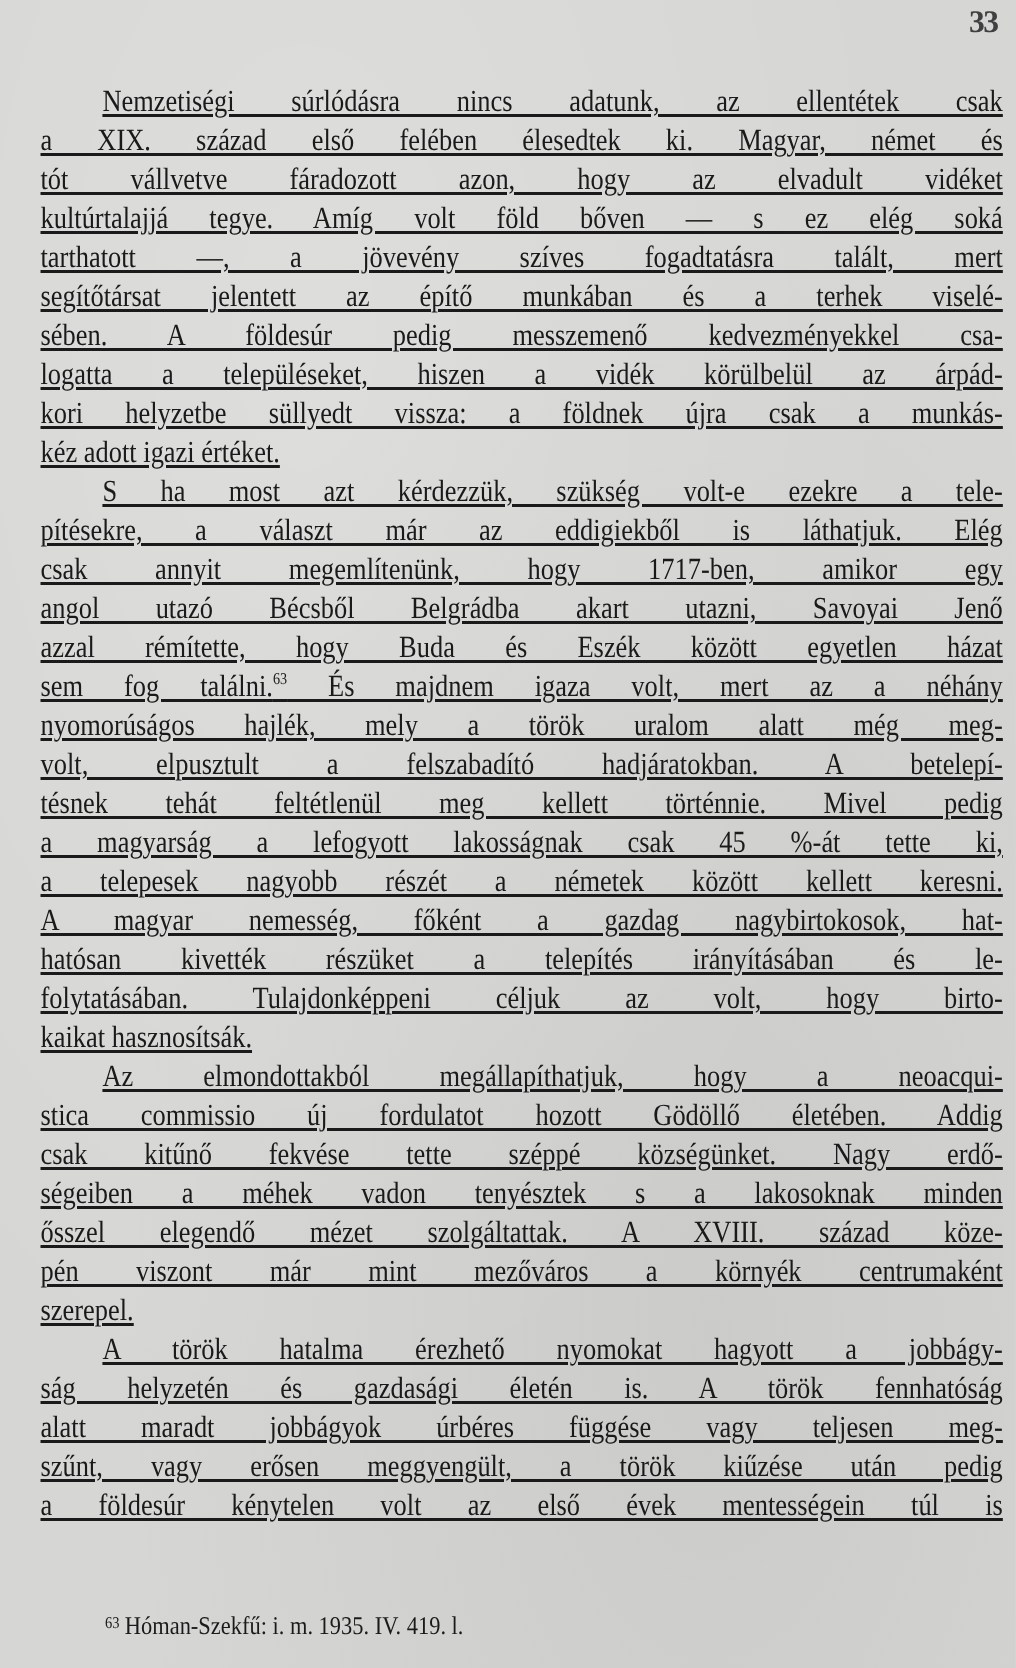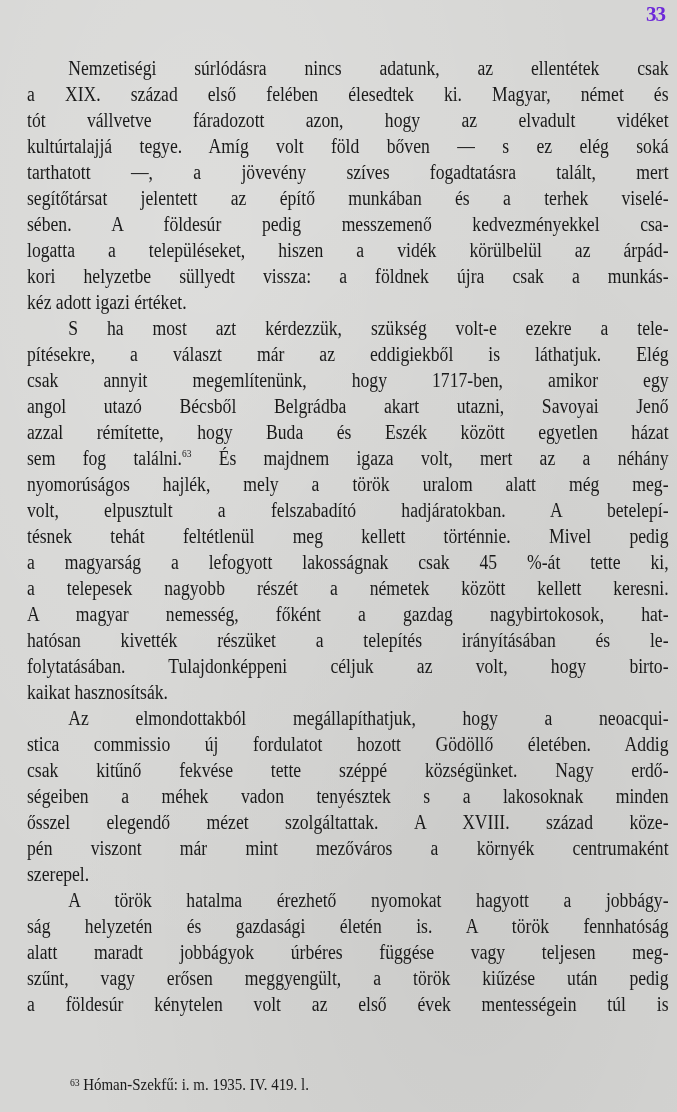--- a/index.html
+++ b/index.html
@@ -19,27 +19,28 @@
     color: #1a1a1a;
   }
   .page-number {
     position: absolute;
     top: 2px;
     right: 12px;
     font-family: "Liberation Serif", serif;
     font-weight: bold;
     font-size: 21px;
     letter-spacing: -1px;
-    color: #6d28d9;
+    color: #404040;
   }
   .body-text {
     position: absolute;
     left: 27px;
     top: 55px;
     width: 642px;
+    text-decoration: underline;
   }
   .line {
     height: 26px;
     line-height: 26px;
     font-size: 20.5px;
     white-space: nowrap;
     text-align: justify;
     text-align-last: justify;
     transform: scaleX(0.86);
     transform-origin: left center;

